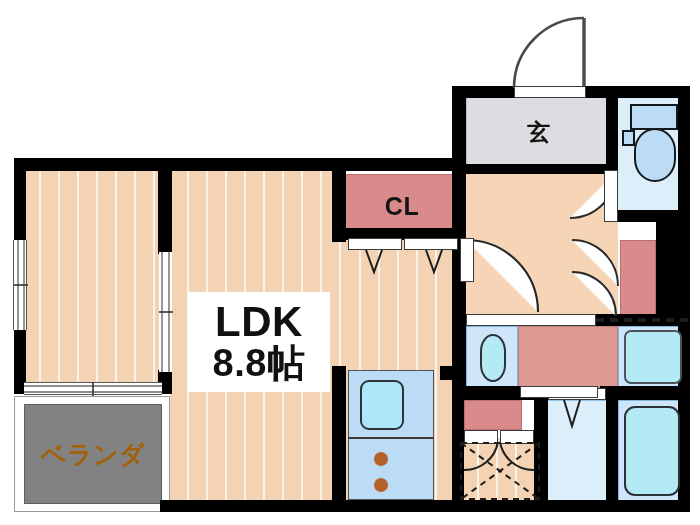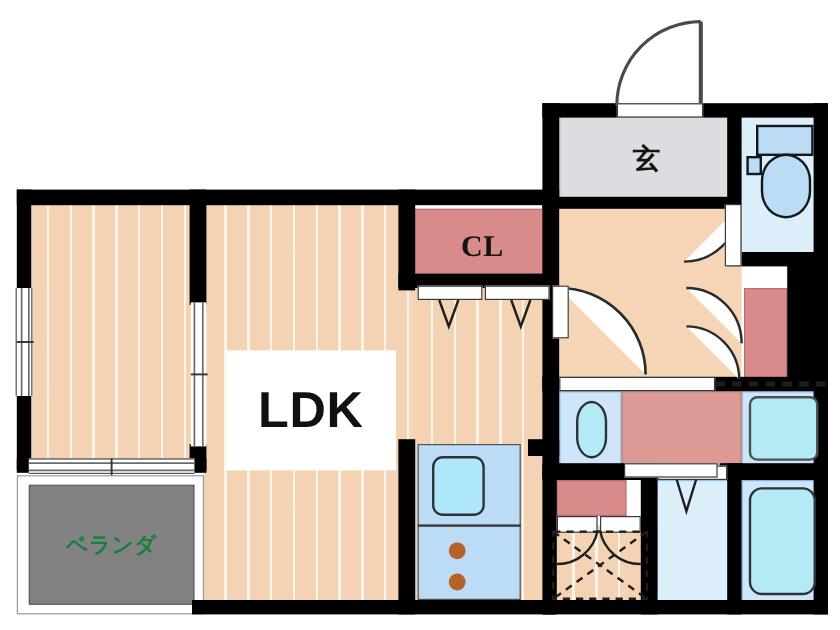--- a/index.html
+++ b/index.html
@@ -26,21 +26,21 @@
   .white-fill{background:#ffffff;border:1px solid #3b3b3b;}
   .thinline{background:#3b3b3b;}
   
   .lbl{position:absolute;display:flex;align-items:center;justify-content:center;
        color:#111;font-weight:700;letter-spacing:.5px;white-space:nowrap;}
   .lbl-room{background:#ffffff;line-height:1.02;flex-direction:column;}
   .lbl-room .r1{font-size:35px;}
   .lbl-room .r2{font-size:35px;}
   .lbl-cl{font-size:25px;color:#141414;}
   .lbl-gen{font-size:23px;color:#141414;}
-  .lbl-ver{font-size:18px;color:#15803d;font-weight:700;}
+  .lbl-ver{font-size:25px;color:#a16207;font-weight:700;}
   
   .tub{background:#b3eaf5;border:2px solid #2c3338;border-radius:11px;}
   .tub-sq{background:#b3eaf5;border:2px solid #4a5257;border-radius:7px;}
   .sinkbowl{background:#b3eaf5;border:2px solid #2c3338;border-radius:50%/36%;}
   .kit-basin{background:#aee7f7;border:2px solid #2c3338;border-radius:9px;}
   .burner{background:#b5612a;border-radius:50%;}
   .wc-bowl{background:#bcdcf5;border:2px solid #13181c;border-radius:50%/42%;}
   .wc-tank{background:#bcdcf5;border:2px solid #13181c;}
   .wc-lever{background:#bcdcf5;border:2px solid #13181c;}
   svg{position:absolute;overflow:visible;pointer-events:none;}
@@ -224,23 +224,24 @@
 
   <div class="abs sinkbowl" style="left:480px;top:334px;width:26px;height:48px;"></div>
 
   <div class="abs tub-sq" style="left:624px;top:330px;width:58px;height:54px;"></div>
 
   <div class="abs tub" style="left:624px;top:406px;width:56px;height:90px;"></div>
 
 
   <div class="lbl lbl-room" style="left:188px;top:292px;width:142px;height:100px;">
     <span class="r1" style="font-size:42px;">LDK</span>
-  </div>
-
-  <div class="lbl lbl-cl" style="left:344px;top:174px;width:116px;height:64px;font-family:Liberation Serif, serif;">
+    <span class="r2" style="font-size:38px;">8.8帖</span>
+  </div>
+
+  <div class="lbl lbl-cl" style="left:344px;top:174px;width:116px;height:64px;">
     <span>CL</span>
   </div>
 
   <div class="lbl lbl-gen" style="left:466px;top:96px;width:146px;height:72px;">
     <span>玄</span>
   </div>
 
   <div class="lbl lbl-ver" style="left:24px;top:404px;width:138px;height:100px;">
     <span>ベランダ</span>
   </div>

